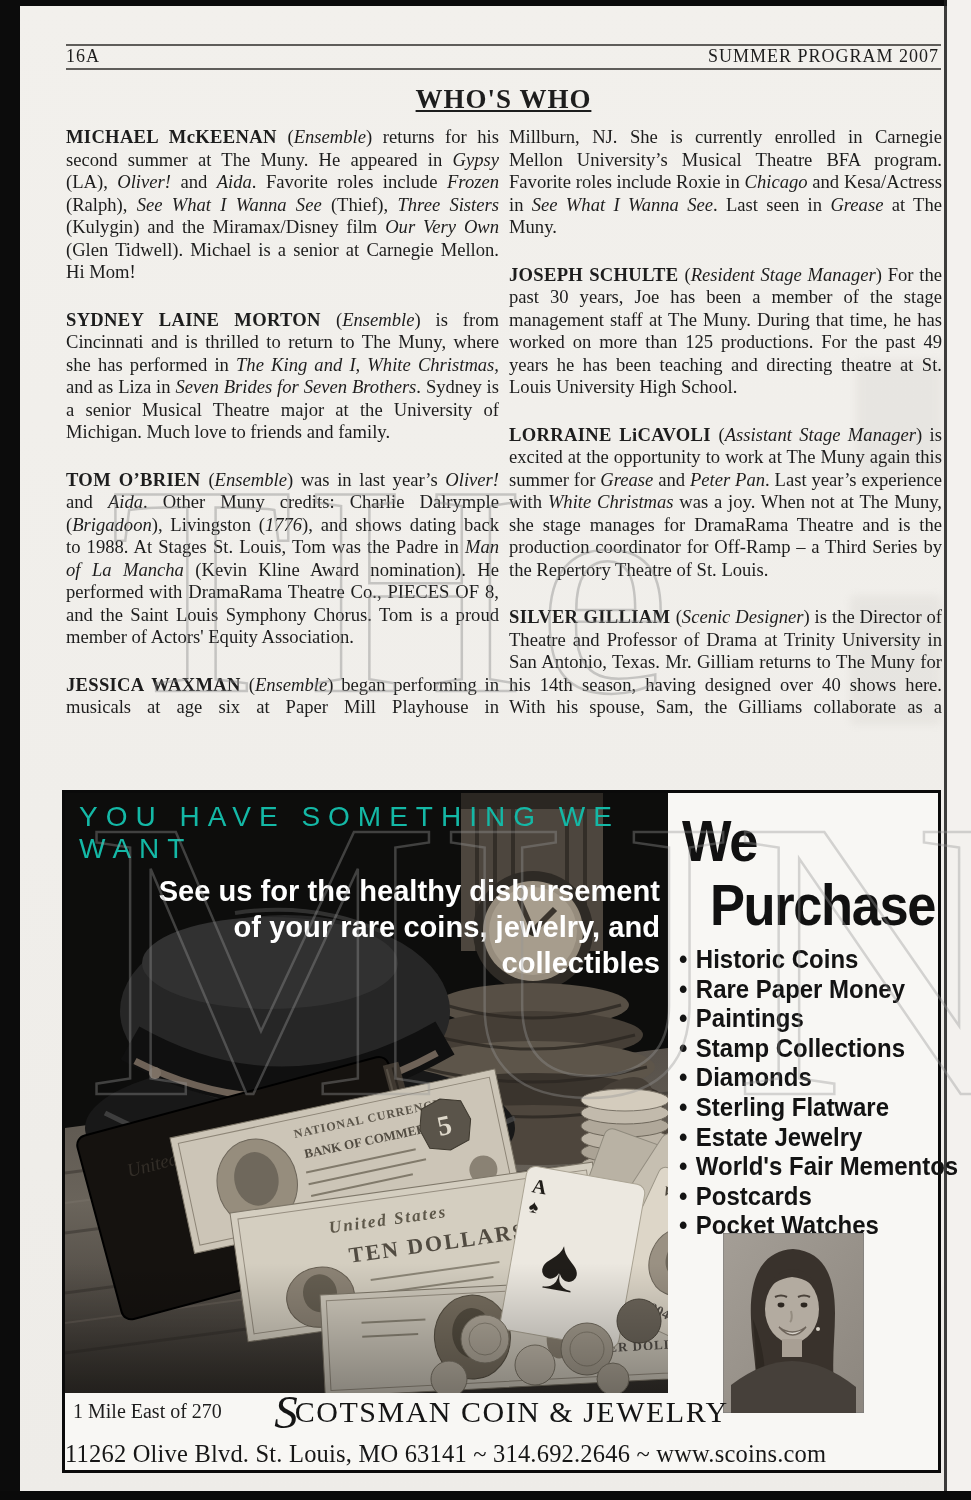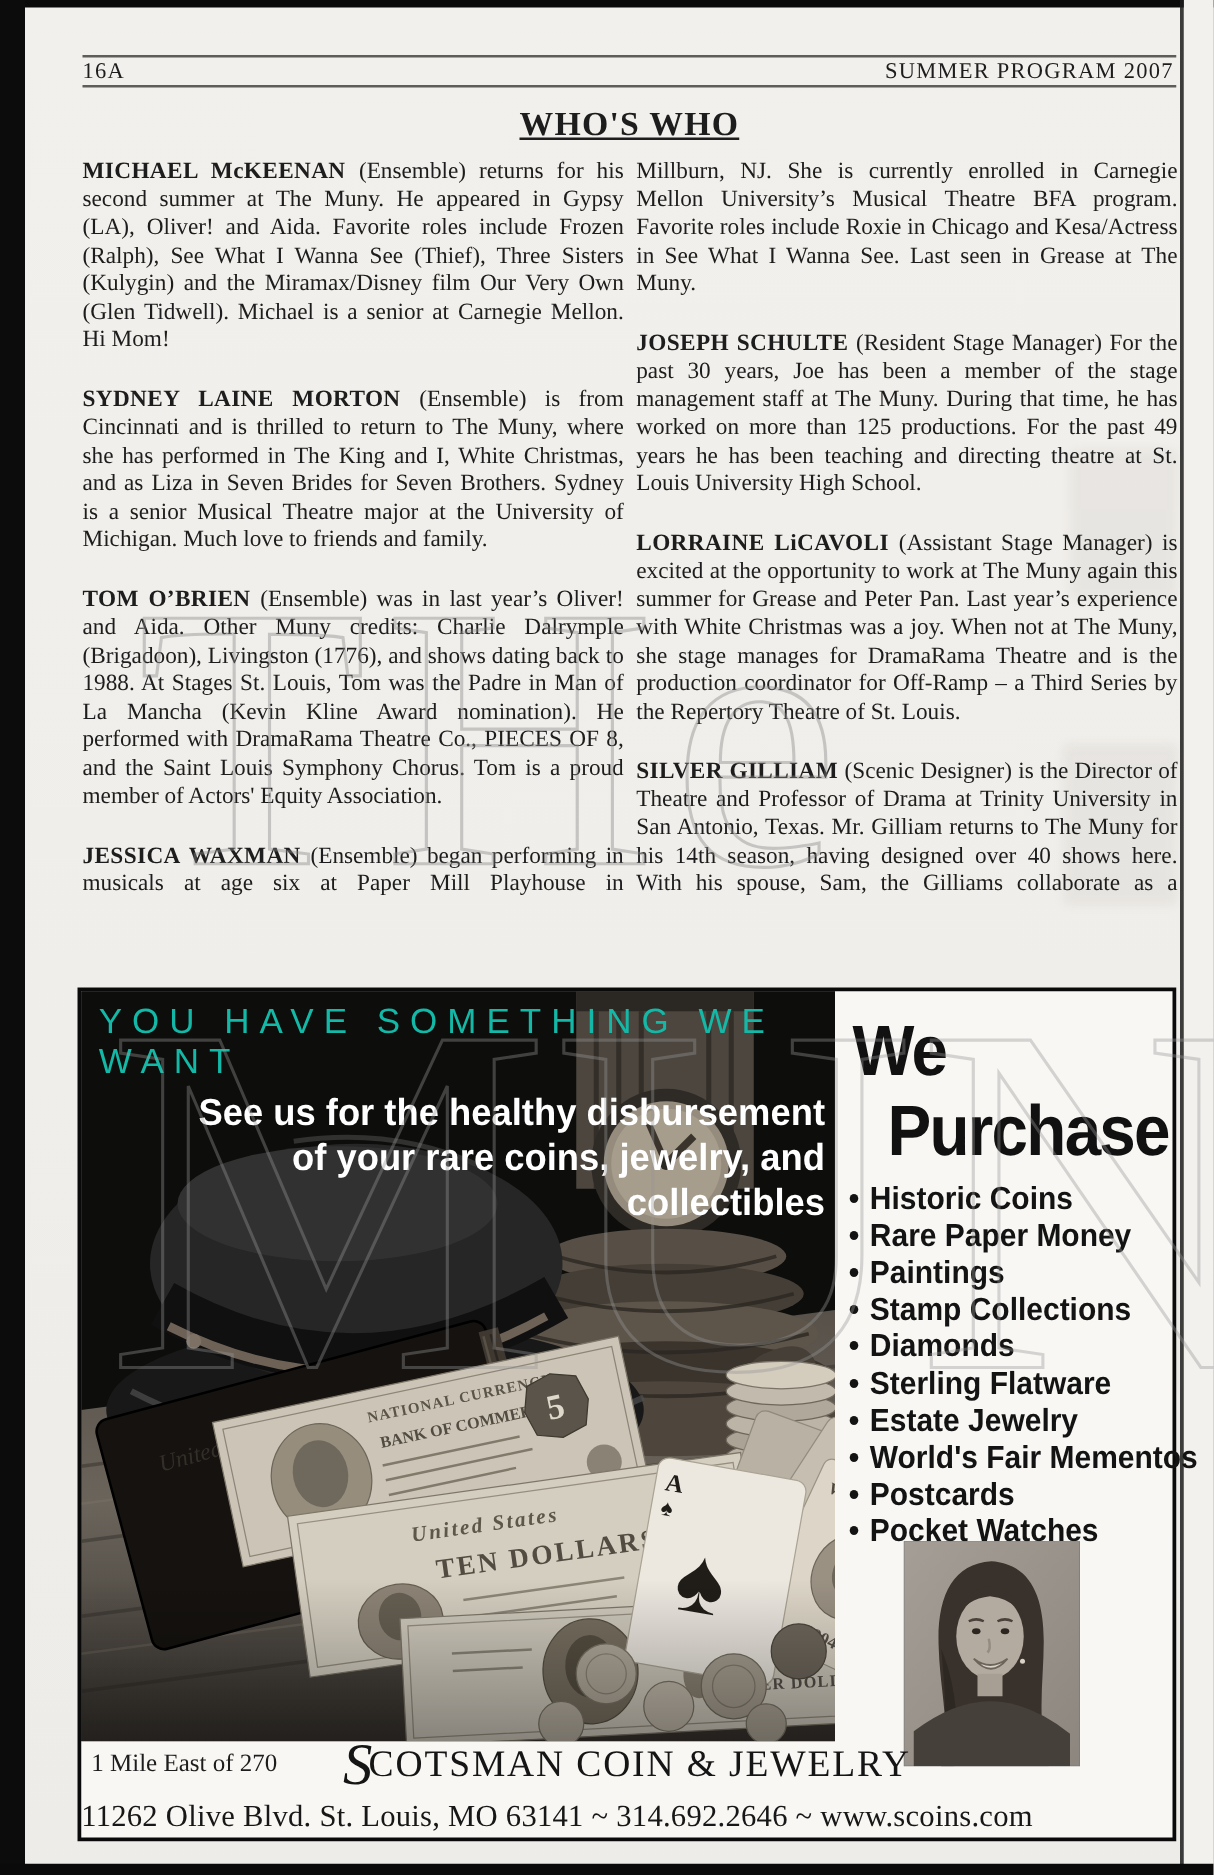--- a/index.html
+++ b/index.html
@@ -21,21 +21,21 @@
   .page-title{position:absolute;left:66px;top:84px;width:875px;text-align:center;
               font-size:27px;font-weight:bold;letter-spacing:1px;text-decoration:underline;}
   
   .col{position:absolute;top:126px;width:433px;font-size:18.6px;line-height:22.5px;
        text-align:justify;}
   .col-left{left:66px;}
   .col-right{left:509px;}
   .bio{margin:0 0 25px 0;}
   .cont-end{text-align-last:justify;}
   .seg-b{font-weight:bold;letter-spacing:.3px;}
-  .seg-i{}
+  .seg-i{font-style:italic;}
   
   .wm{position:absolute;pointer-events:none;z-index:40;font-family:"Liberation Serif",serif;
       color:transparent;-webkit-text-stroke:2.5px rgba(135,135,135,.42);line-height:1;}
   .wm1{left:110px;top:440px;font-size:300px;letter-spacing:14px;}
   .wm2{left:85px;top:760px;font-size:400px;letter-spacing:2px;-webkit-text-stroke:2.5px rgba(150,150,150,.38);}
   
   .ad{position:absolute;left:62px;top:790px;width:873px;height:677px;border:3px solid #0a0a0a;
       background:#f8f7f4;}
   .ad-photo{position:absolute;left:0;top:0;width:603px;height:600px;background:#0d0d0c;overflow:hidden;}
   .photo-head{position:absolute;left:14px;top:8px;right:8px;z-index:5;font-family:"Liberation Sans",sans-serif;}

